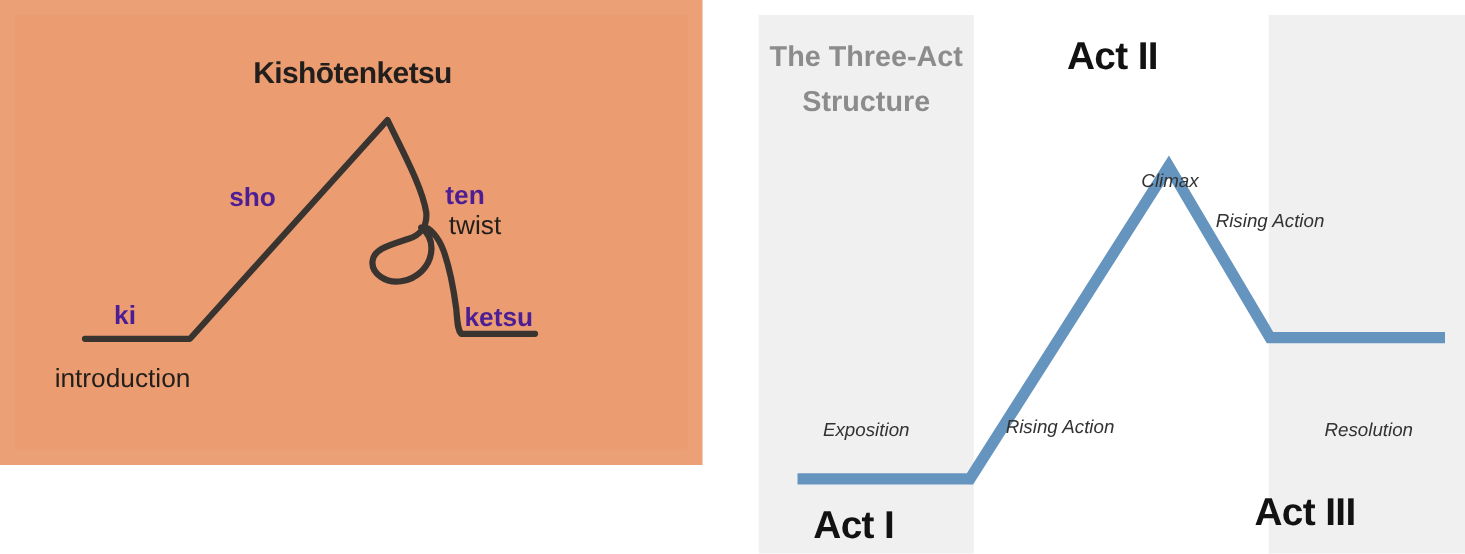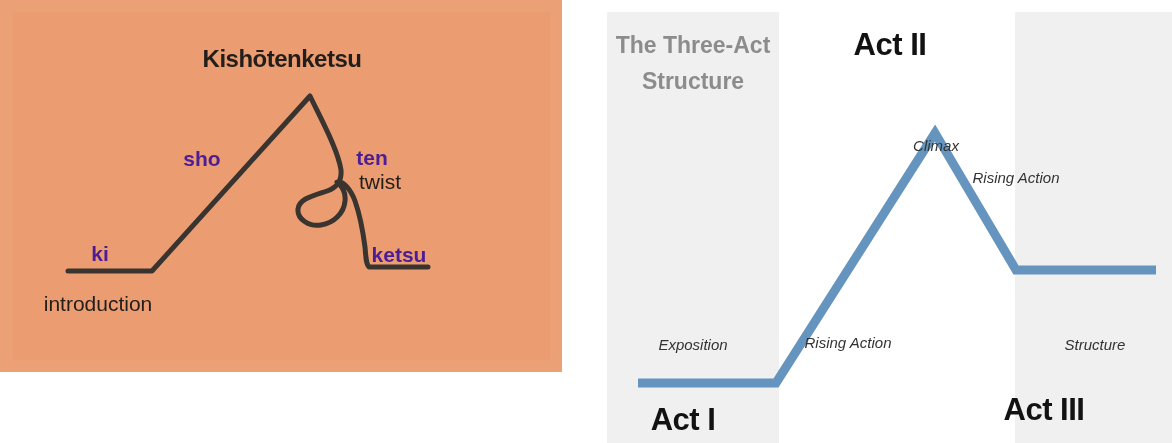--- a/index.html
+++ b/index.html
@@ -131,16 +131,16 @@
     <div class="ta-title">The Three-Act Structure</div>
 
     <span class="act-label" style="left:83px; top:408px;">Act I</span>
     <span class="act-label" style="left:290px; top:33px;">Act II</span>
     <span class="act-label" style="left:444px; top:398px;">Act III</span>
 
     <span class="beat-label" style="left:93px; top:332px;">Exposition</span>
     <span class="beat-label" style="left:248px; top:330px;">Rising Action</span>
     <span class="beat-label" style="left:336px; top:98px;margin-top:35px;">Climax</span>
     <span class="beat-label" style="left:416px; top:165px;">Rising Action</span>
-    <span class="beat-label" style="left:495px; top:332px;">Structure</span>
+    <span class="beat-label" style="left:495px; top:332px;">Resolution</span>
   </section>
 
 </div>
 
 </body></html>

